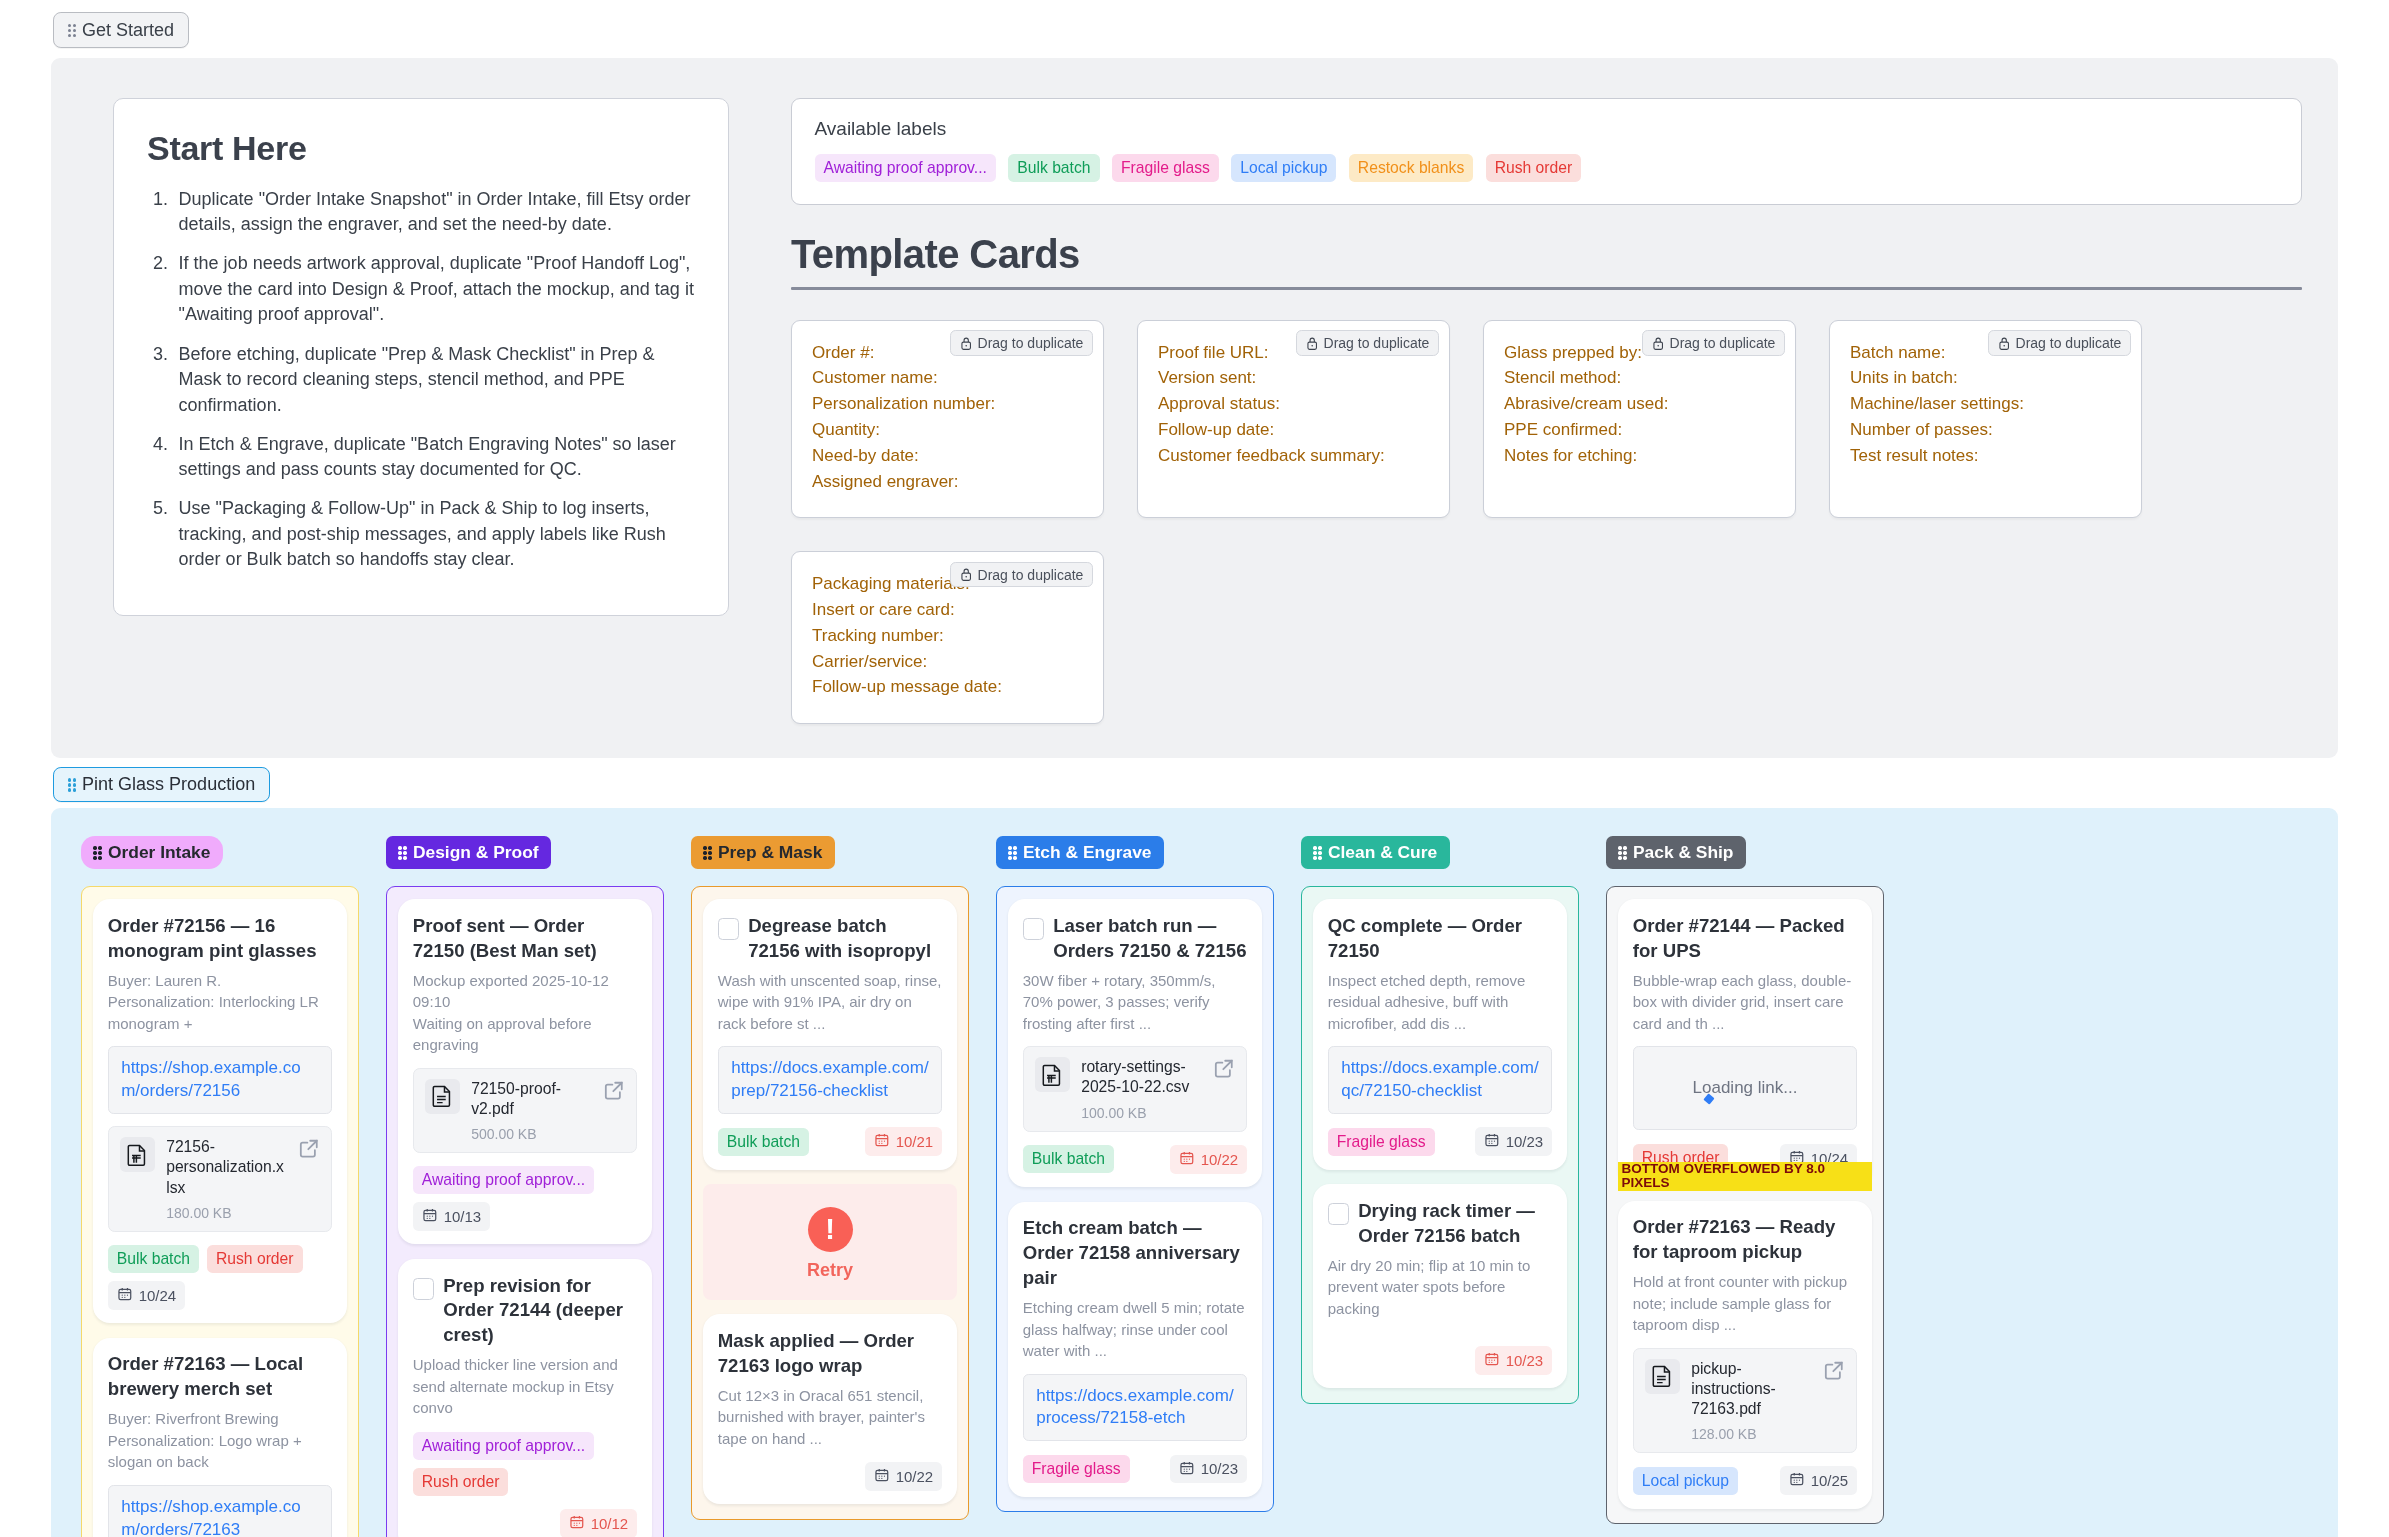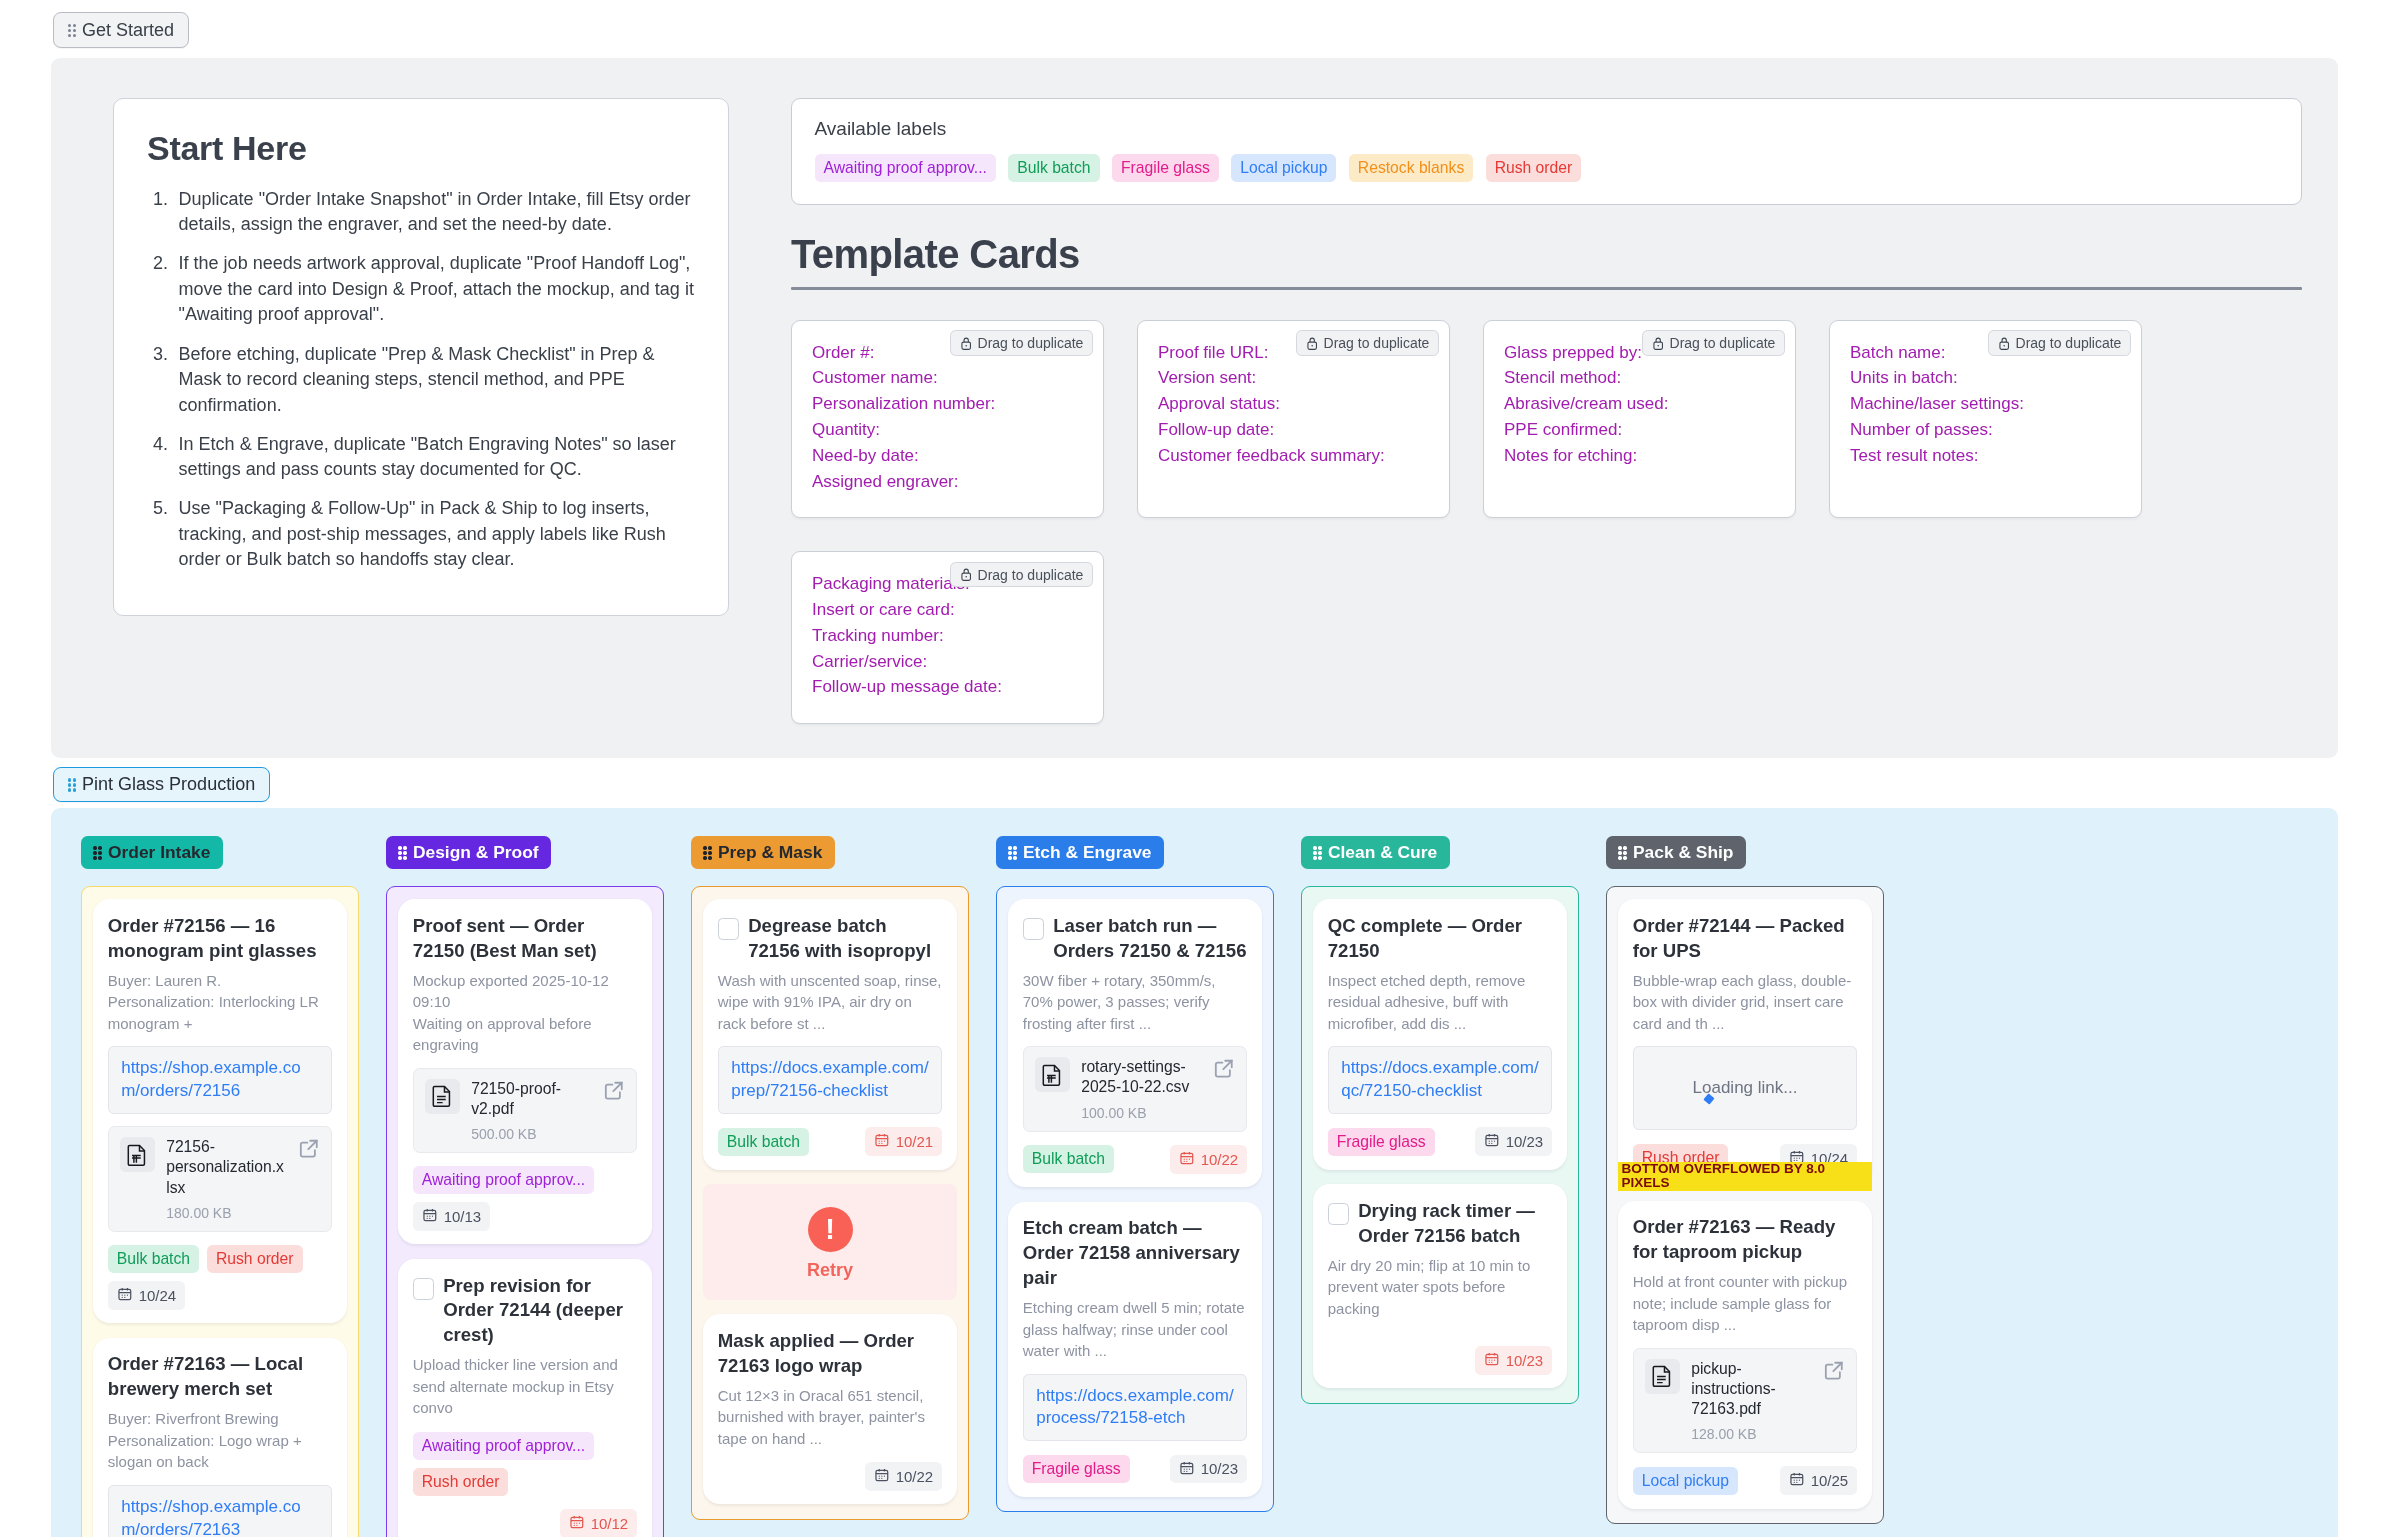--- a/index.html
+++ b/index.html
@@ -75,21 +75,21 @@
   }
   .tpl-rule { height:2.8px; background:#868b9a; border-radius:1.1px; margin-bottom:30px; }
 
   .tpl-grid { display:flex; flex-wrap:wrap; gap:33px; }
   .tpl-card {
     position:relative; width:313px;
     background:#ffffff; border:1.1px solid #cbcfd8; border-radius:9px;
     padding:19px 20px 22.5px 20px;
     box-shadow:0 1.1px 2.2px rgba(0,0,0,.04);
   }
-  .tpl-card .line { font-size:17px; line-height:1.52; color:#a21caf; white-space:nowrap; }
+  .tpl-card .line { font-size:17px; line-height:1.52; color:#a16207; white-space:nowrap; }
   .dup-badge {
     position:absolute; top:9.6px; right:9.6px;
     display:inline-flex; align-items:center; gap:5.6px;
     background:#f1f2f4; border:0.6px solid #d5d8de; border-radius:5.6px;
     padding:3.9px 9px; font-size:14px; color:#4a505b; white-space:nowrap;
   }
   .dup-badge svg { width:12.4px; height:14.6px; display:block; }
 
   
   .board-tab-row { padding:9px 0 0 53px;text-decoration:underline; }
@@ -331,21 +331,21 @@
         <i></i>
         <i></i>
         <i></i>
         <i></i>
       </span>
     <span>Pint Glass Production</span>
   </div>
 </div>
 
 <div class="board" id="board">
-    <div class="column"><div class="col-head dark-text" style="background: #14b8a6; color: rgb(37, 41, 47);">
+    <div class="column"><div class="col-head dark-text" style="background: #f0abfc; color: rgb(37, 41, 47); border-radius: 14px;">
         <span class="grip dark">
           <i></i>
           <i></i>
           <i></i>
           <i></i>
           <i></i>
           <i></i>
         </span>
         <span>Order Intake</span>
       </div><div class="col-body" style="background: rgb(255, 251, 233); border-color: rgb(245, 217, 106);">

